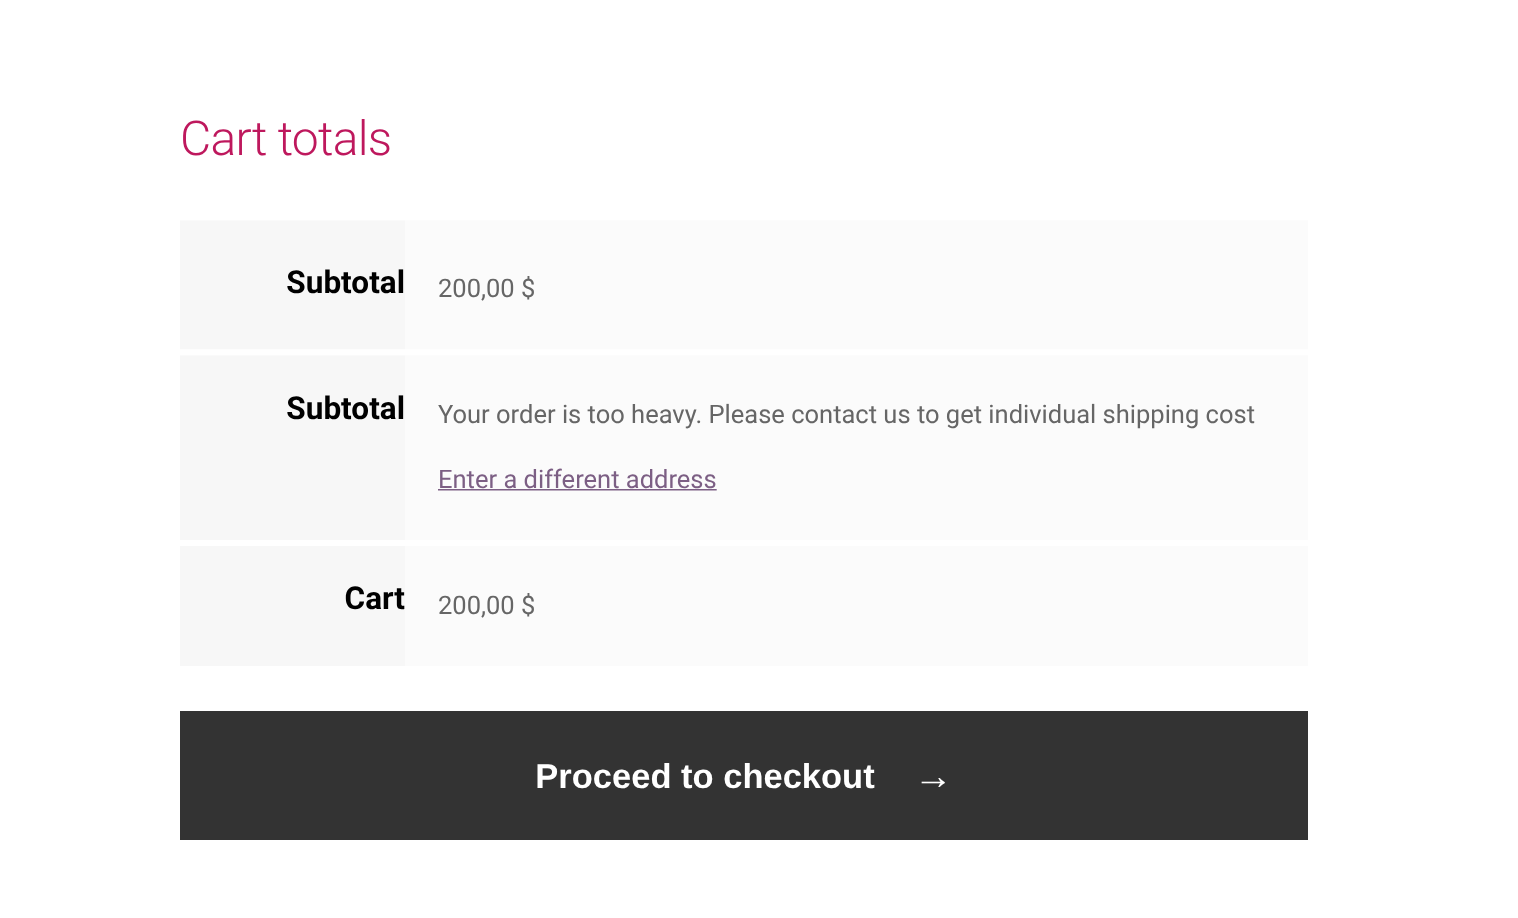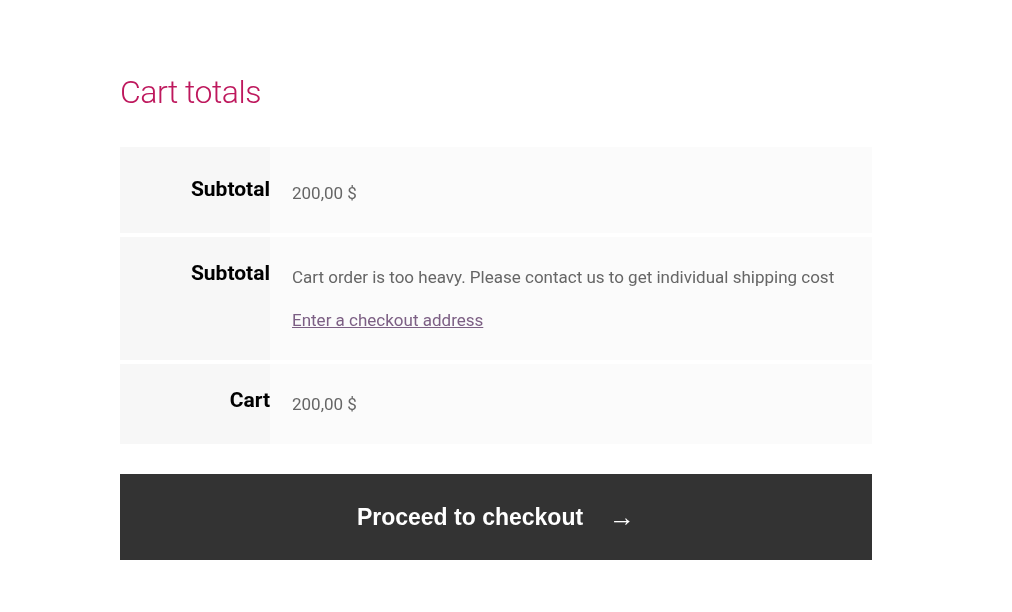--- a/index.html
+++ b/index.html
@@ -101,22 +101,22 @@
       <th>Subtotal</th>
       <td>200,00 $</td>
     </tr>
     <tr class="row-spacer">
         <th></th>
         <td></td>
       </tr>
     <tr>
       <th>Subtotal</th>
       <td>
-        <span class="shipping-message">Cart order is too heavy. Please contact us to get individual shipping cost</span>
-        <a class="address-link">Enter a checkout address</a>
+        <span class="shipping-message">Your order is too heavy. Please contact us to get individual shipping cost</span>
+        <a class="address-link">Enter a different address</a>
       </td>
     </tr>
     <tr class="row-spacer">
         <th></th>
         <td></td>
       </tr>
     <tr>
       <th>Cart</th>
       <td>200,00 $</td>
     </tr>

